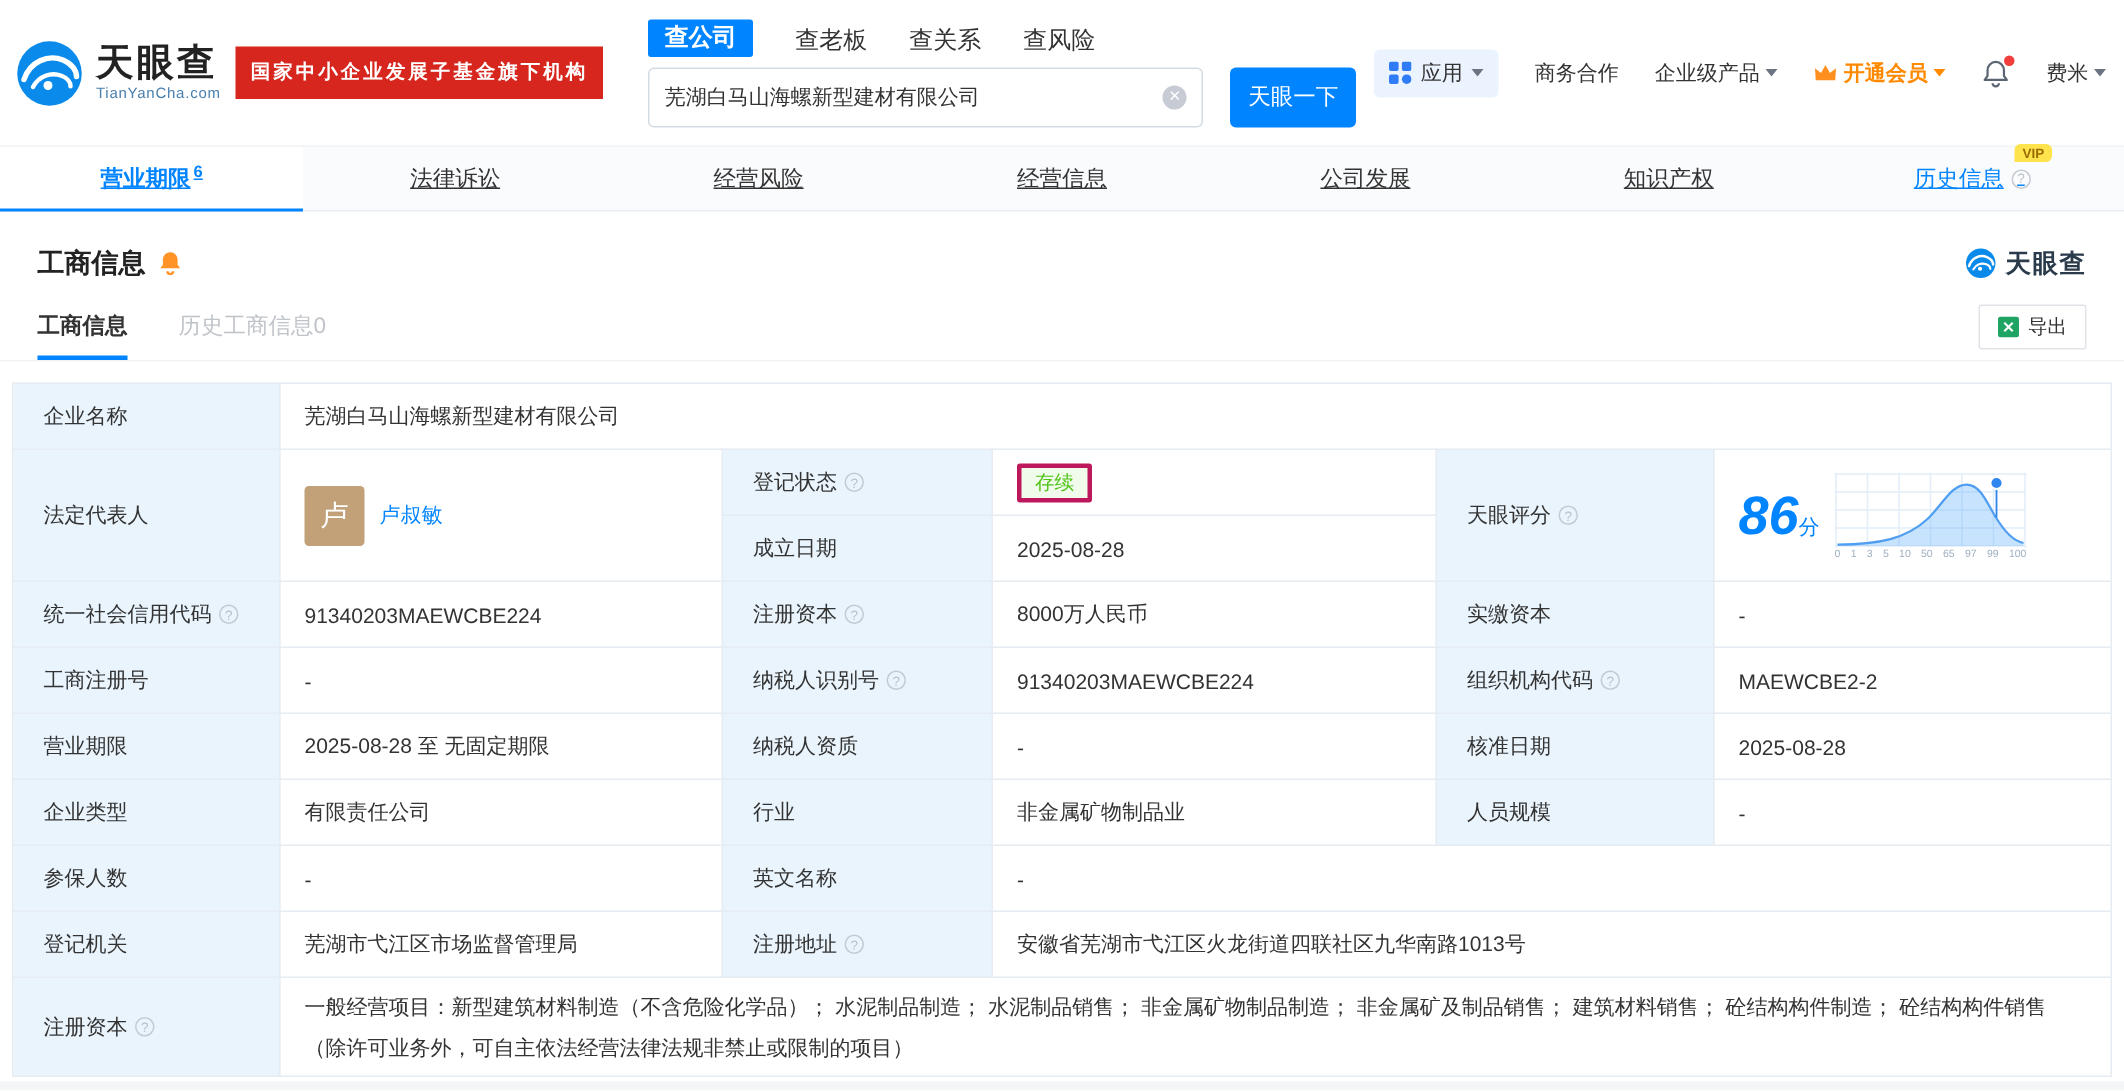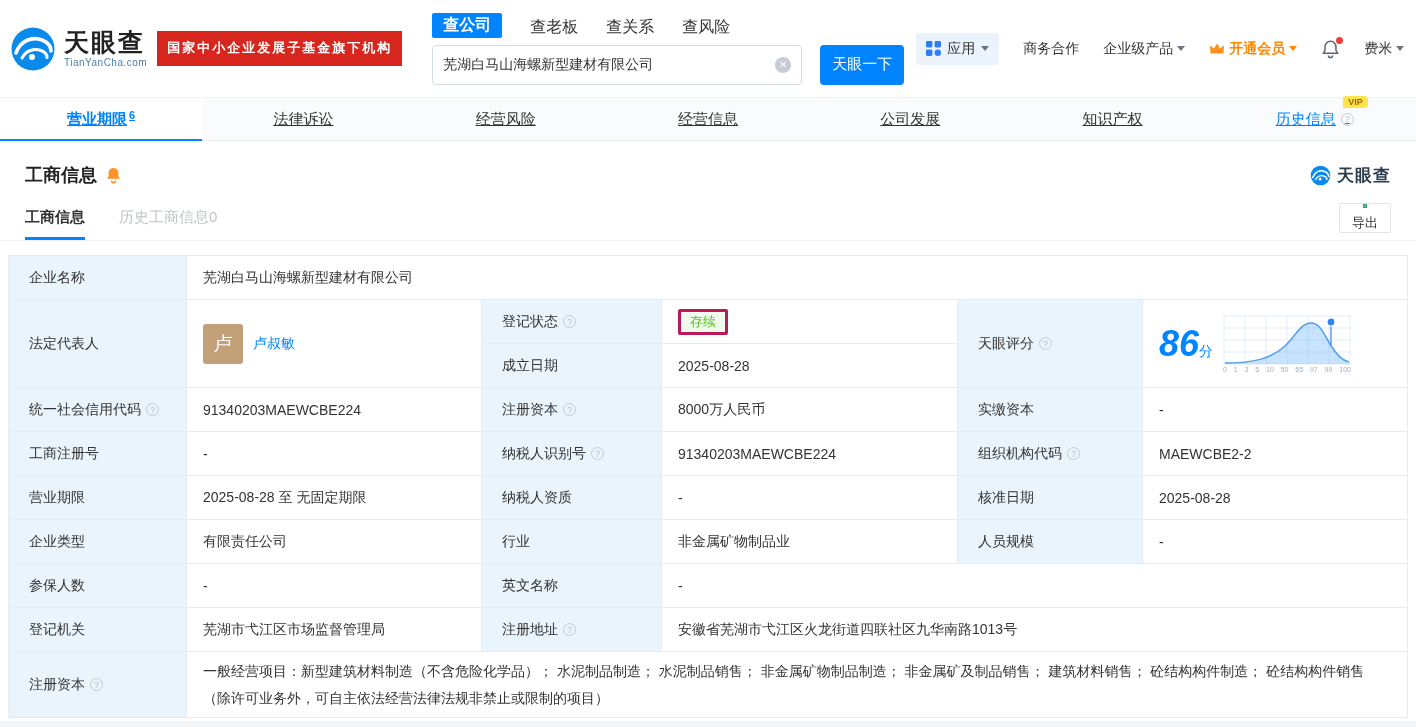--- a/index.html
+++ b/index.html
@@ -70,21 +70,21 @@
   .sec-bell { margin-left:8px; cursor:pointer; display:flex; }
   .watermark { margin-left:auto; display:flex; align-items:center; gap:6px; }
   .watermark .wm-text { font-size:17px; font-weight:bold; color:#2b3b4c; letter-spacing:1px; }
 
   .subtab-row { display:flex; align-items:center; height:46px; padding:0 25px; border-bottom:1px solid #f0f2f4; }
   .subtab { font-size:15px; color:#c0c4c9; margin-right:34px; height:100%; display:flex; align-items:center; position:relative; cursor:pointer; }
   .subtab.active { color:#333; font-weight:bold; }
   .subtab.active::after { content:""; position:absolute; left:0; right:0; bottom:0; height:3px; background:#0084ff; }
   .export-btn {
     margin-left:auto; display:flex; align-items:center; gap:6px; height:30px; padding:0 12px;
-    background:#fff; border:1px solid #e0e3e8; border-radius:2px; font-size:13px; color:#333; cursor:pointer; font-family:inherit;flex-direction:column;
+    background:#fff; border:1px solid #e0e3e8; border-radius:2px; font-size:13px; color:#333; cursor:pointer; font-family:inherit;
   }
 
   
   .info-wrap { padding:14px 8px 0; }
   table.info { width:100%; border-collapse:collapse; table-layout:fixed; }
   .info td { border:1px solid #e6ecf2; font-size:14px; color:#333; padding:6px 16px; height:44px; word-break:break-all; }
   .info td.lbl { background:#e9f4fc; padding-left:20px; }
   .lbl-inner { display:flex; align-items:center; }
   .rep-cell { }
   .rep-inner { display:flex; align-items:center; gap:10px; }

